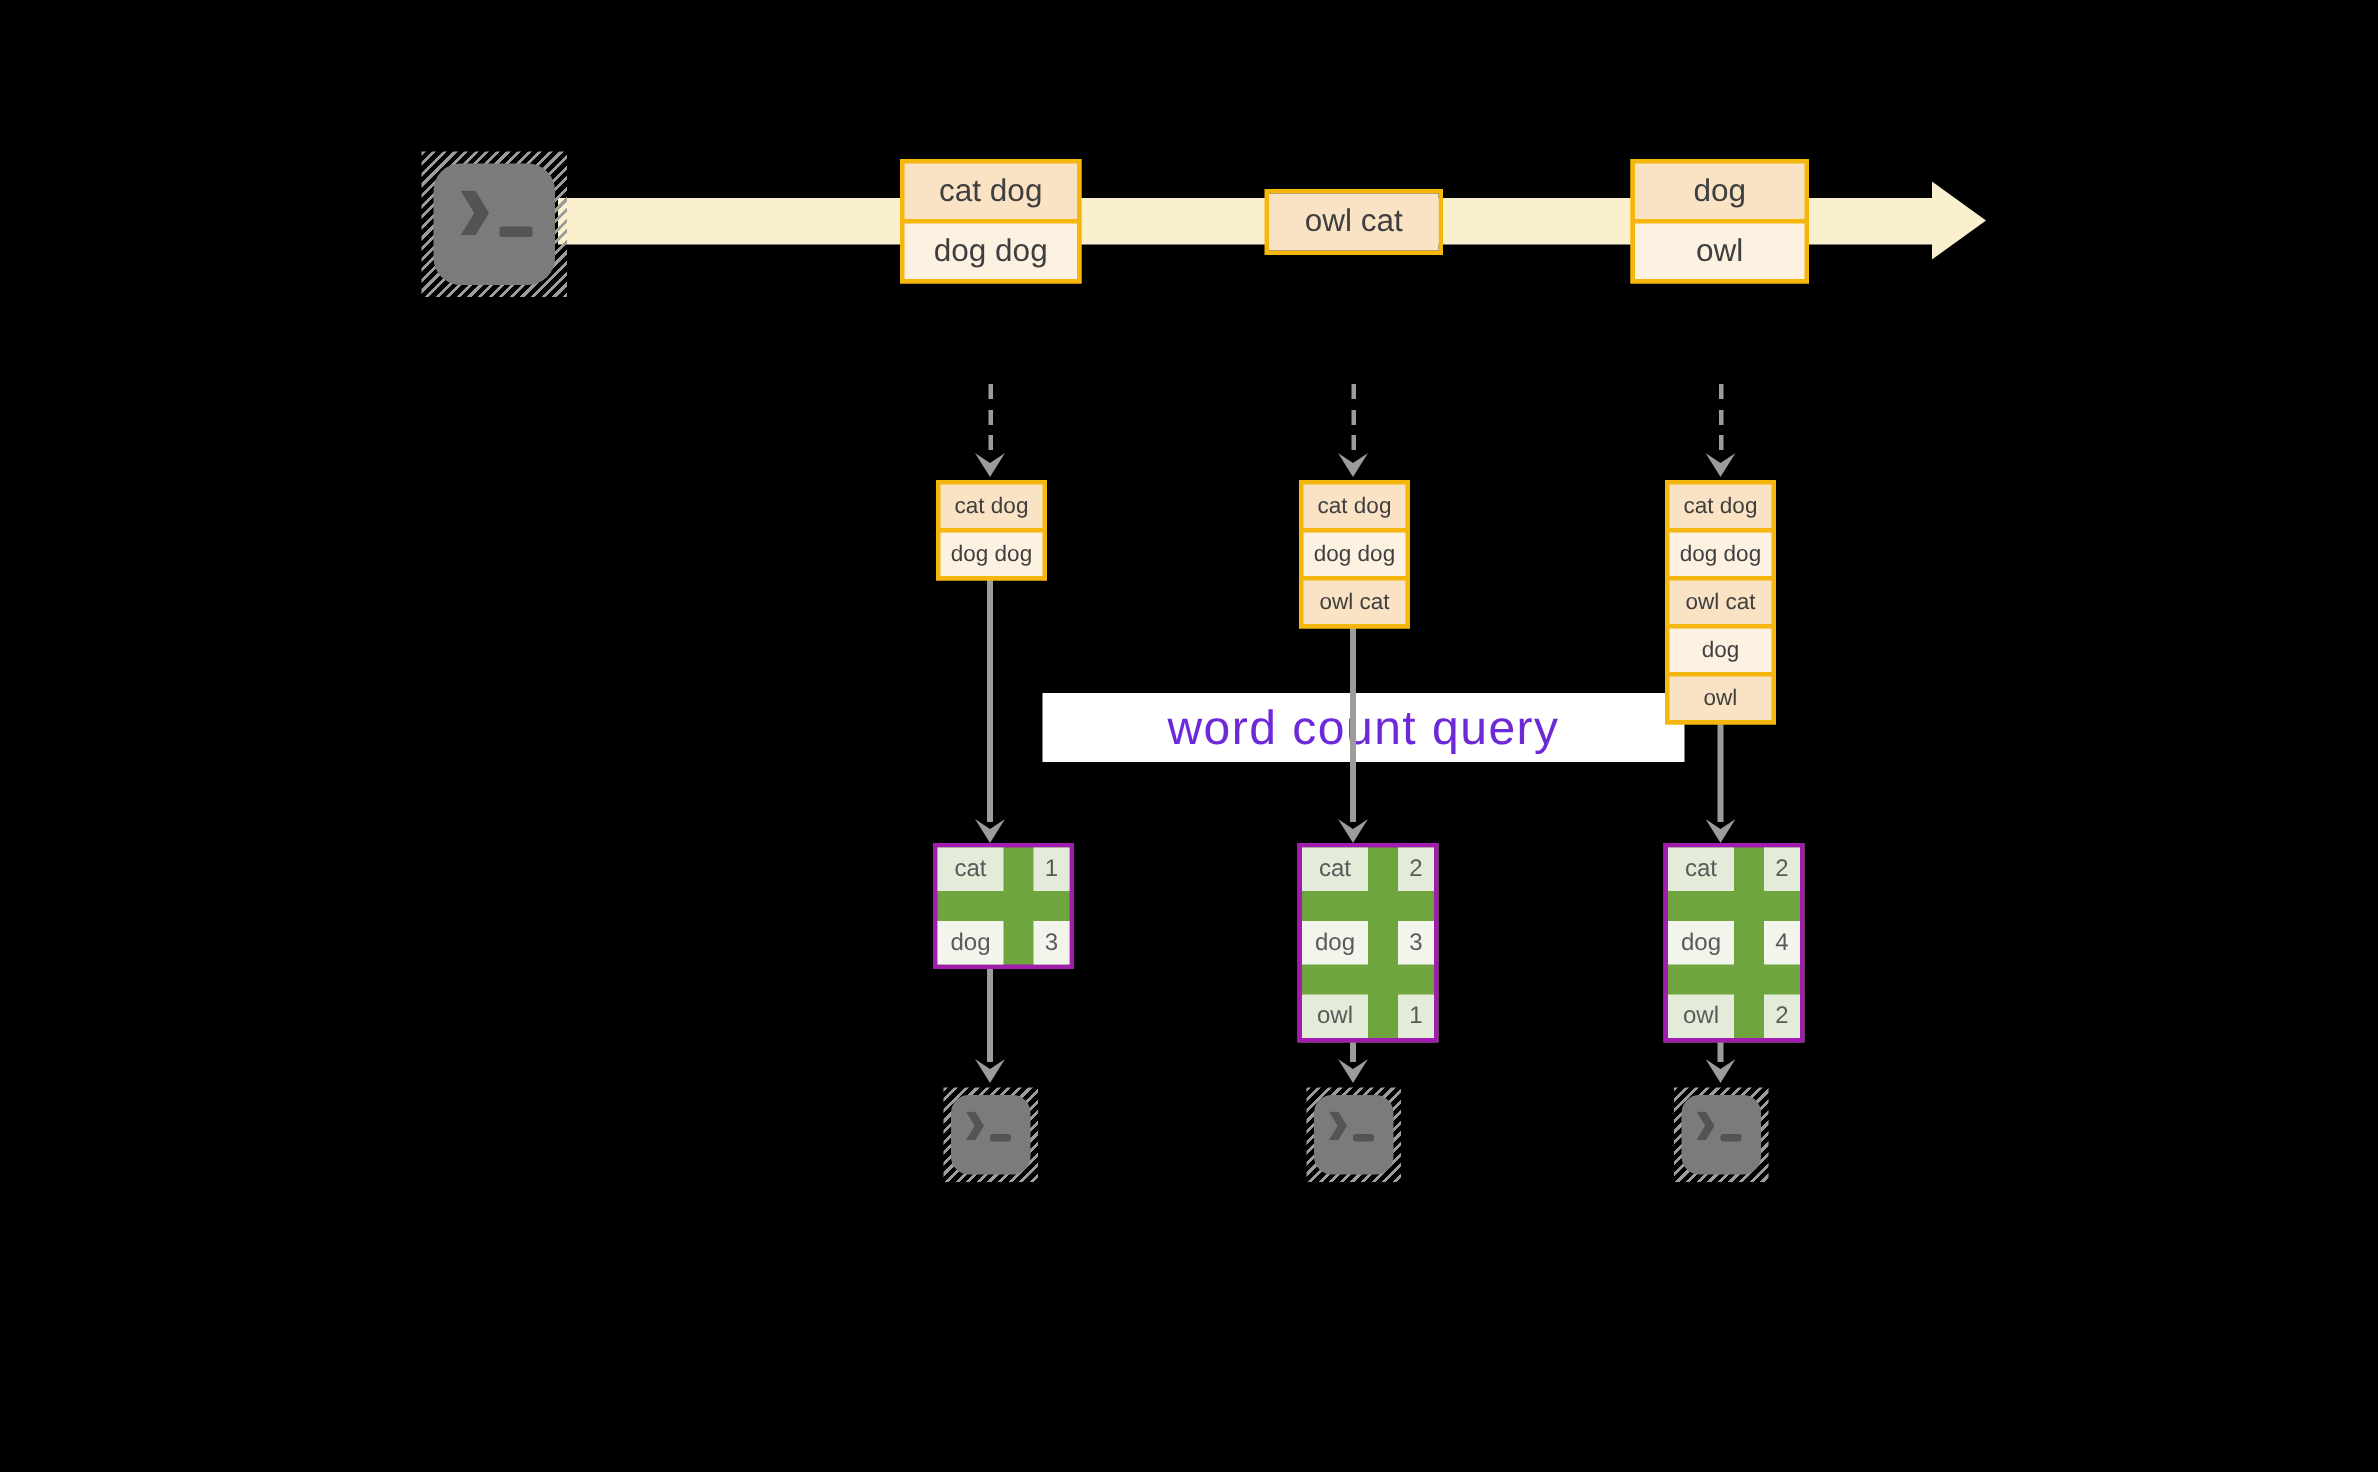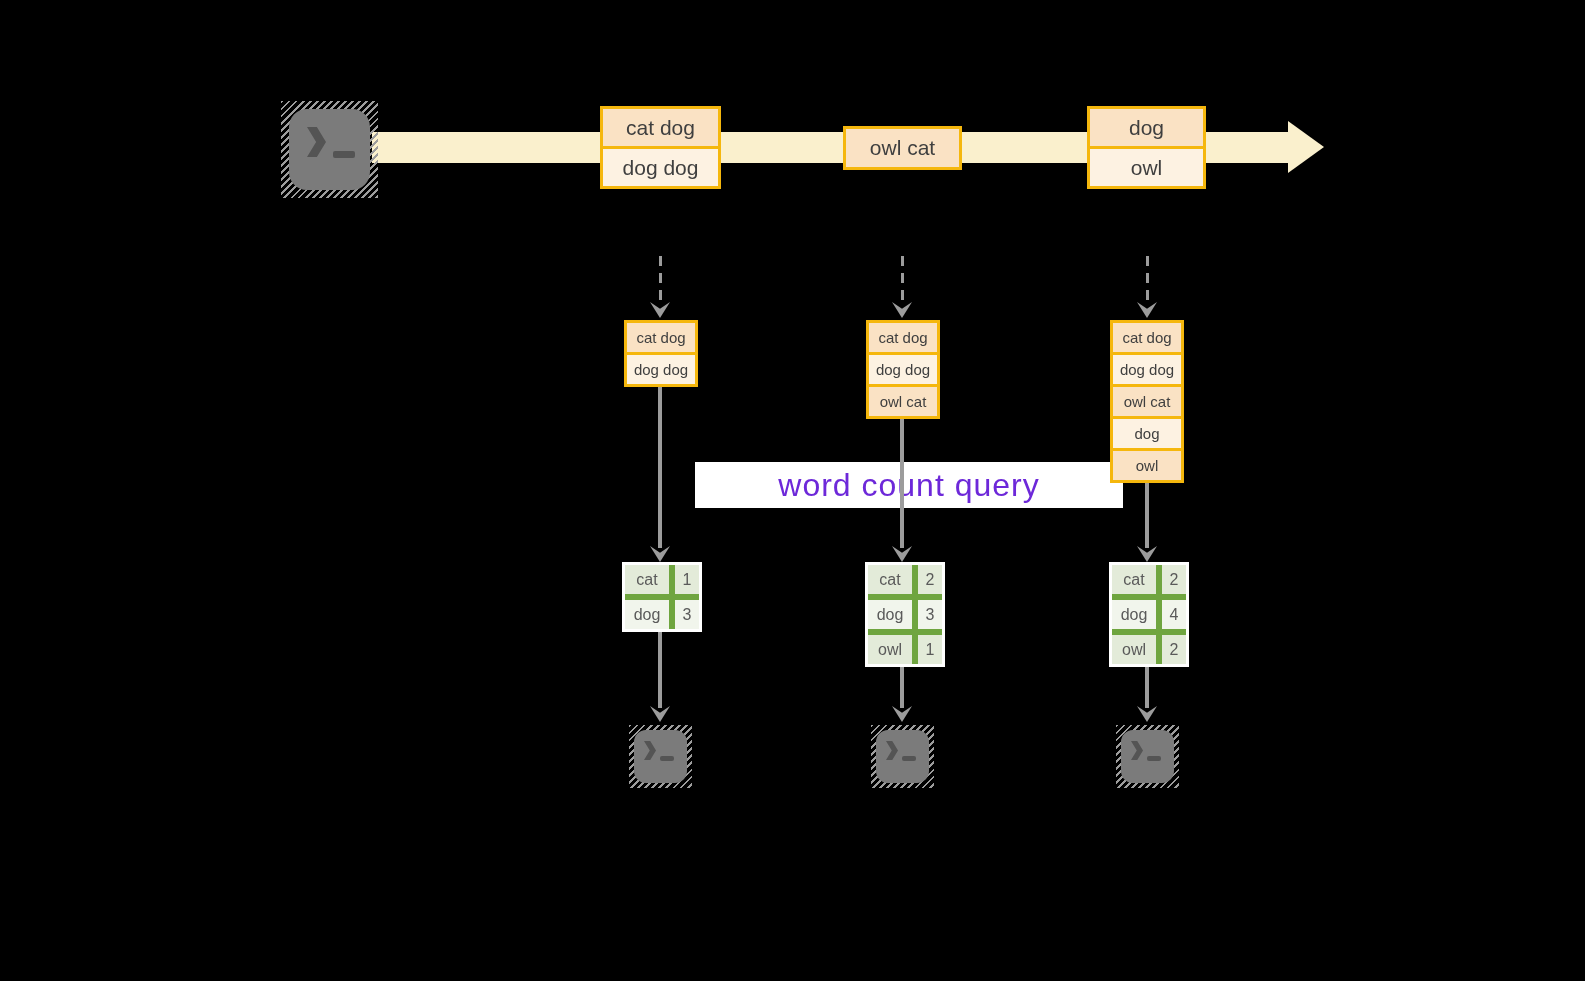--- a/index.html
+++ b/index.html
@@ -32,22 +32,22 @@
   
   .dashline{position:absolute;width:3px;z-index:2;
     background:repeating-linear-gradient(to bottom,#9c9c9c 0 10px,rgba(0,0,0,0) 10px 17px);}
   .solidline{position:absolute;width:4px;background:#9c9c9c;z-index:2;}
   .ahead{position:absolute;width:20px;height:16px;background:#9c9c9c;z-index:2;
     clip-path:polygon(0 0,50% 42%,100% 0,50% 100%);}
   
   .band{position:absolute;background:#ffffff;display:flex;align-items:center;justify-content:center;z-index:1;}
   .band .label{font-size:32px;color:#6d28d9;letter-spacing:1px;}
   
-  .gtable{position:absolute;box-sizing:border-box;border:3px solid #ffffff;background:#6fa53f;
-          display:grid;grid-template-columns:44px 24px;gap:6px;z-index:3;}
+  .gtable{position:absolute;box-sizing:border-box;border:3px solid #a21caf;background:#6fa53f;
+          display:grid;grid-template-columns:44px 24px;gap:20px;z-index:3;}
   .gcell{display:flex;align-items:center;justify-content:center;font-size:16px;color:#5a5a5a;height:29px;}
   .gA{background:#e3ebd9;}
   .gB{background:#f1f5ec;}
 </style>
 </head>
 <body>
 
 <div class="canvas">
 
   <div class="shaft" style="left:372px;top:132px;width:918px;height:31px;"></div>

